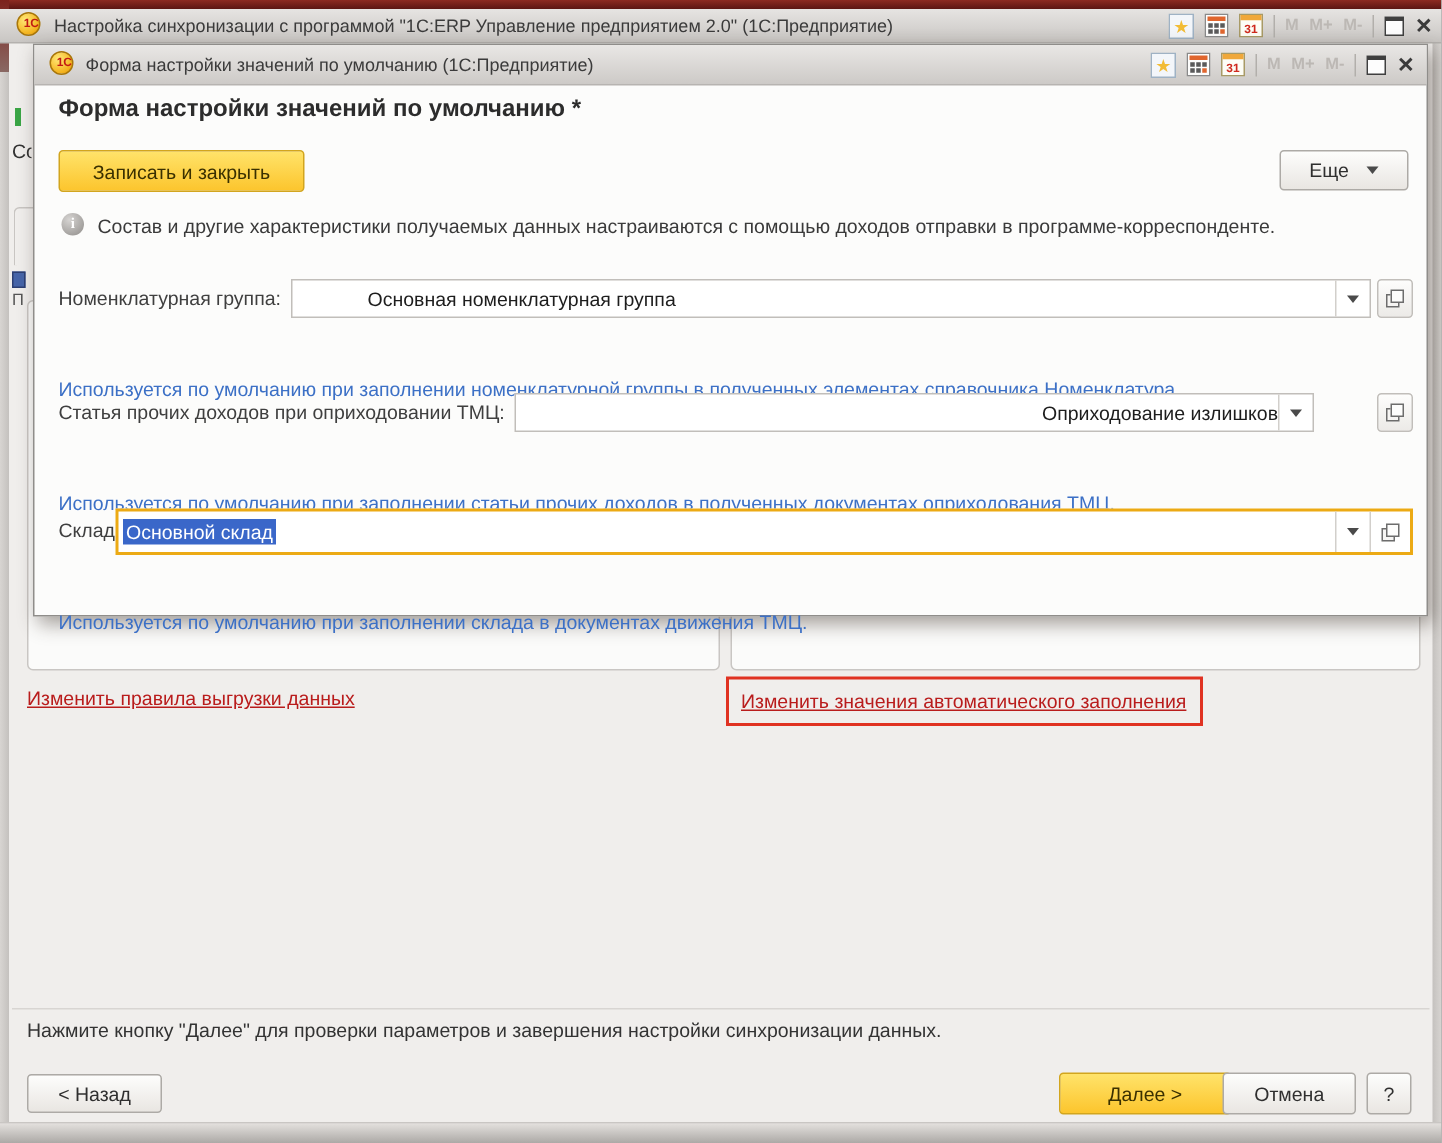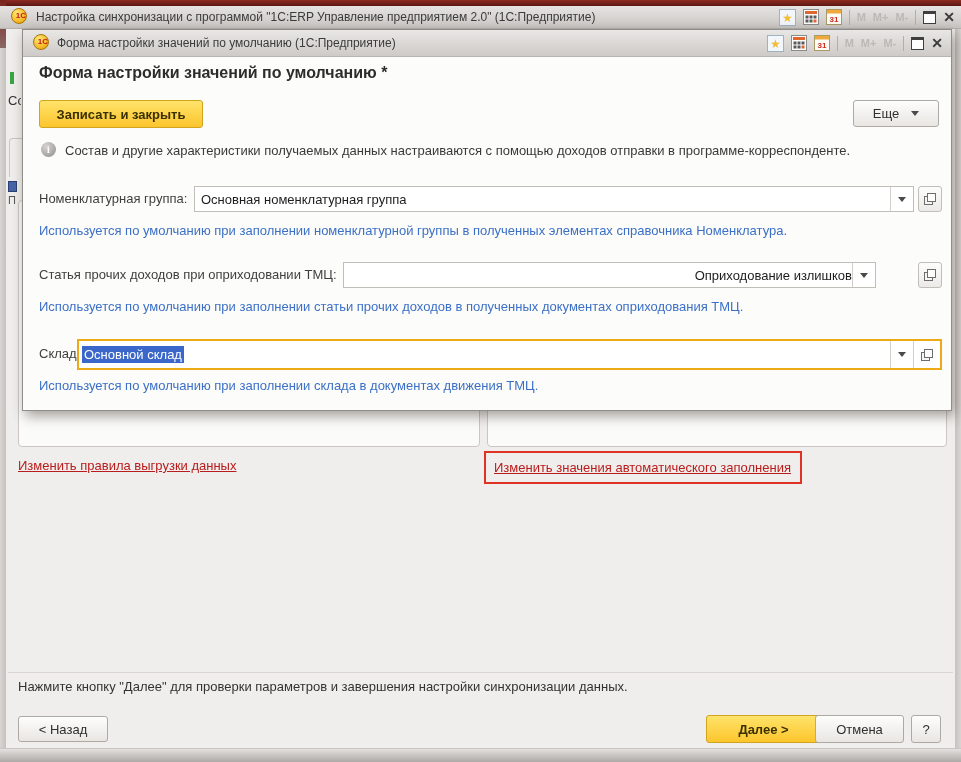--- a/index.html
+++ b/index.html
@@ -35,53 +35,53 @@
   .closex{font-size:14px;font-weight:bold;color:#3a3a3a;line-height:12px;}
   
   .panel{position:absolute;background:#fbfbfa;border:1px solid #c9c6c3;border-radius:4px;z-index:1;}
   .link{font-size:13px;color:#b91c1c;text-decoration:underline;white-space:nowrap;cursor:pointer;}
   .redbox{position:absolute;border:2px solid #e03222;display:flex;align-items:center;padding-left:8px;z-index:2;}
   .sep-line{position:absolute;left:8px;top:672px;width:945px;height:1px;background:#d8d5d2;z-index:1;}
   .footer-text{position:absolute;left:18px;top:679px;font-size:13px;color:#333;z-index:1;white-space:nowrap;}
   .btn{position:absolute;display:flex;align-items:center;justify-content:center;
        background:linear-gradient(#fdfdfc,#e9e6e2);border:1px solid #adaaa6;border-radius:3px;
        font-size:13px;color:#2f2f2f;box-sizing:border-box;cursor:pointer;z-index:2;}
-  .btn-yellow{background:linear-gradient(#ffe36a,#fcc52d);border:1px solid #d2a51e;font-weight:bold;color:#3a3000;}
+  .btn-yellow{background:linear-gradient(#ffe36a,#fcc52d);border:1px solid #d2a51e;font-weight:normal;color:#3a3000;}
   
   .frag{position:absolute;z-index:1;overflow:hidden;}
   
   .dialog{position:absolute;left:22px;top:29px;width:930px;height:382px;
           background:#fcfcfb;border:1px solid #8f8d8a;box-sizing:border-box;
           box-shadow:3px 5px 12px rgba(55,45,35,.45);z-index:5;}
   .dlg-titlebar{position:absolute;left:0;top:0;right:0;height:26px;
           background:linear-gradient(#e9e7e5,#cdcac7);border-bottom:1px solid #b7b4b1;}
   .dlg-titlebar .title{position:absolute;left:34px;top:6px;font-size:12px;color:#3b3b3b;white-space:nowrap;}
   .dlg-heading{position:absolute;left:16px;top:34px;font-size:16px;font-weight:bold;color:#2c2c2c;}
   .info-ico{position:absolute;left:18px;top:112px;width:15px;height:15px;border-radius:50%;
             background:radial-gradient(circle at 35% 30%,#d6d4d2,#8f8c89);
             color:#fff;font-size:10px;font-weight:bold;font-family:"Liberation Serif",serif;
             text-align:center;line-height:15px;}
   .info-text{position:absolute;left:42px;top:113px;font-size:13px;color:#3a3a3a;white-space:nowrap;}
   .fld-label{position:absolute;font-size:13px;color:#3f3f3f;white-space:nowrap;}
   .fld-input{position:absolute;height:26px;background:#fff;border:1px solid #c1beba;
-             box-sizing:border-box;display:flex;align-items:center;}
+             box-sizing:border-box;display:flex;align-items:center;padding-left:44px;}
   .fld-value{flex:1;padding-left:6px;font-size:13px;color:#1d1d1d;white-space:nowrap;overflow:hidden;}
   .arrow-cell{width:22px;align-self:stretch;border-left:1px solid #d2cfcb;
               display:flex;align-items:center;justify-content:center;}
   .tri{width:0;height:0;border-left:4px solid transparent;border-right:4px solid transparent;
        border-top:5px solid #4a4a4a;}
   .open-btn{position:absolute;width:24px;height:26px;background:linear-gradient(#fdfdfc,#eceae7);
             border:1px solid #c1beba;border-radius:3px;box-sizing:border-box;
             display:flex;align-items:center;justify-content:center;cursor:pointer;}
   .open-ico{position:relative;width:12px;height:12px;}
   .open-ico::before{content:"";position:absolute;left:0;bottom:0;width:7px;height:7px;
             border:1px solid #6d6d6d;background:#f6f5f3;}
   .open-ico::after{content:"";position:absolute;right:0;top:0;width:7px;height:7px;
             border:1px solid #6d6d6d;background:#fdfdfc;}
-  .hint{position:absolute;font-size:13px;color:#3c70c6;white-space:nowrap;}
+  .hint{position:absolute;font-size:13px;color:#3c70c6;white-space:nowrap;margin-top:29px;}
   
   .fld-focus{position:absolute;height:31px;border:2px solid #ecaa14;background:#fff;
              box-sizing:border-box;display:flex;align-items:stretch;}
   .sel-text{align-self:center;margin-left:3px;background:#3a67c9;color:#fff;
             font-size:13px;padding:1px 2px;white-space:nowrap;text-align:right;}
   .ocell{border-left:1px solid #d2cfcb;display:flex;align-items:center;justify-content:center;}
 </style>
 </head>
 <body>
 

